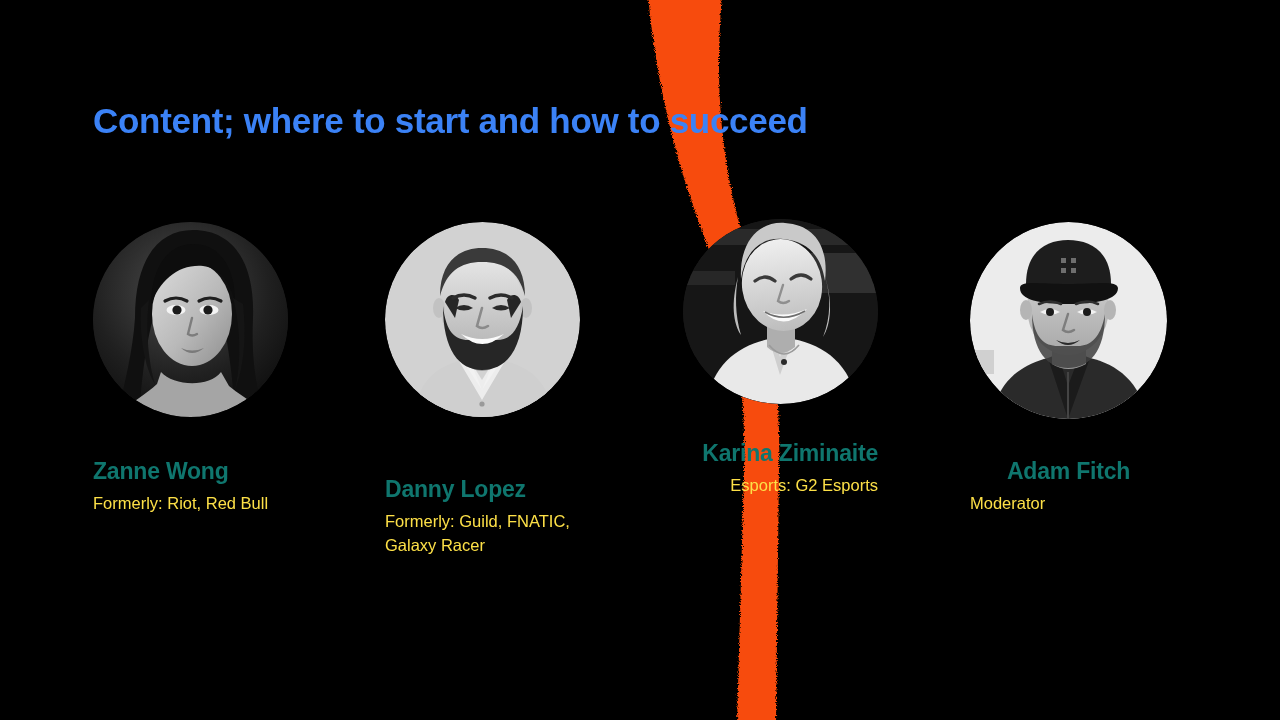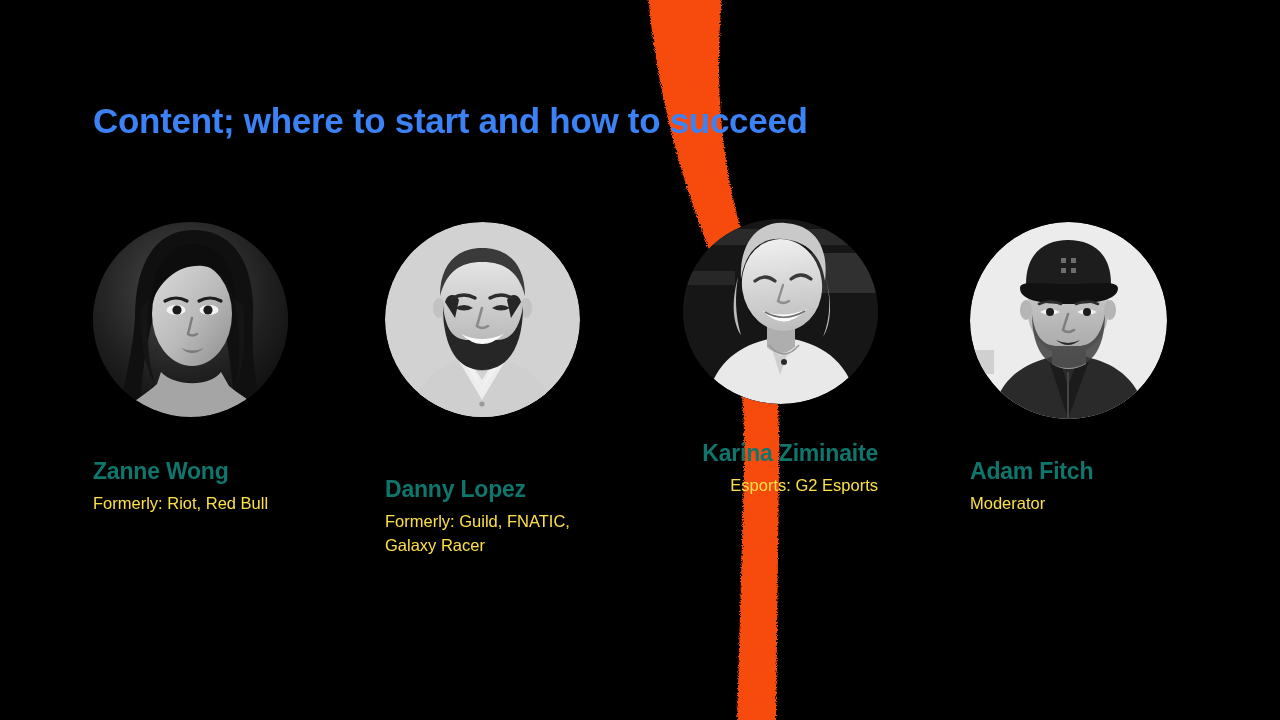--- a/index.html
+++ b/index.html
@@ -305,18 +305,18 @@
             <path d="M69 82 Q80 77 91 82" stroke="#2e2e2e" stroke-width="2.6" fill="none" stroke-linecap="round"></path>
             <path d="M106 82 Q117 77 128 82" stroke="#2e2e2e" stroke-width="2.6" fill="none" stroke-linecap="round"></path>
 
             <path d="M98 92 L93 108 Q98 112 104 108" stroke="#7e7e7e" stroke-width="2.5" fill="none" stroke-linecap="round"></path>
 
             <path d="M62 92 C62 130 78 146 98 146 C119 146 135 130 135 92 C131 116 120 124 108 124 L88 124 C74 124 65 116 62 92 Z" fill="#3f3f3f" opacity="0.85"></path>
             <path d="M86 118 Q98 124 110 118 Q98 128 86 118 Z" fill="#2a2a2a"></path>
           </g>
         </svg>
       </div>
-      <p class="speaker-name" style="margin-top:39px;">Adam Fitch</p>
+      <p class="speaker-name" style="margin-top:39px;text-align:center;">Adam Fitch</p>
       <p class="speaker-role">Moderator</p>
     </div>
 
   </div>
 </div>
 
 </body></html>

